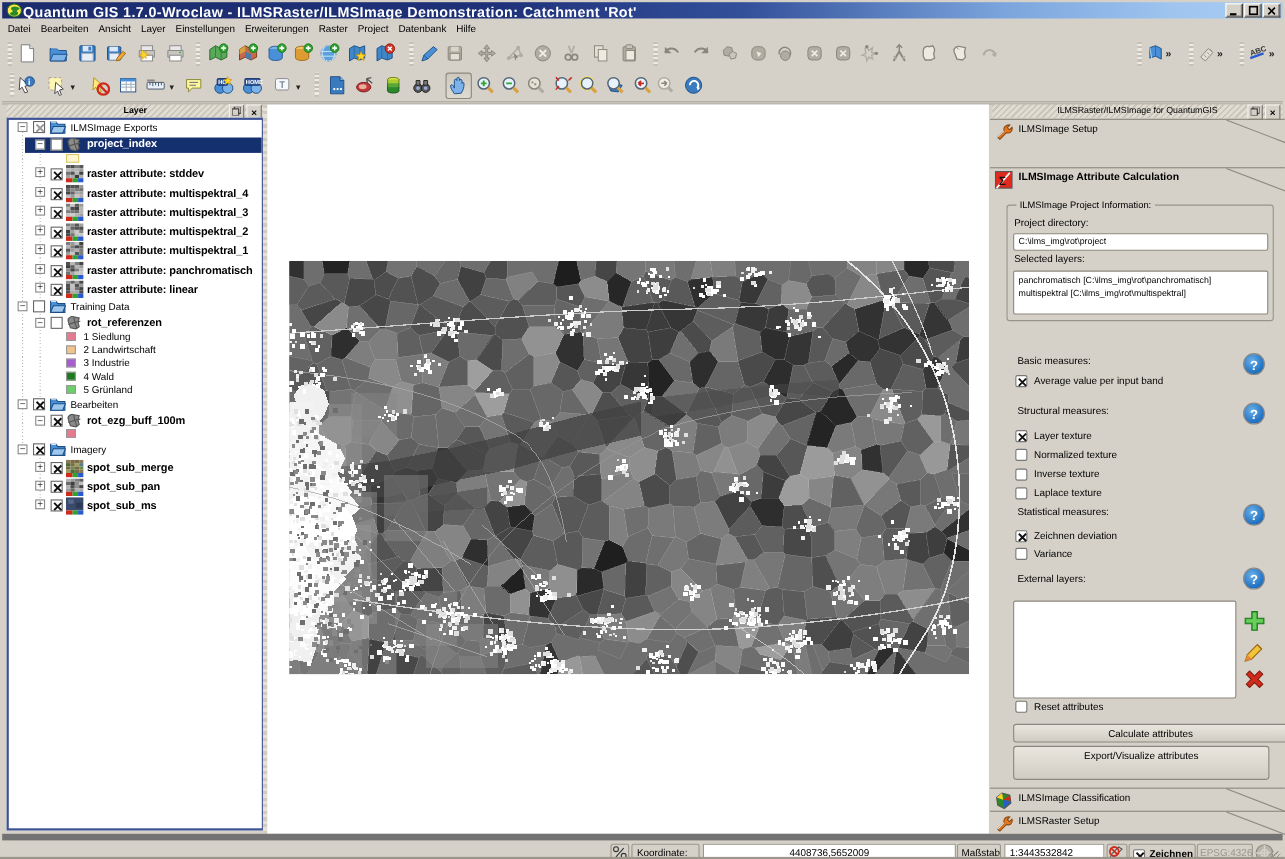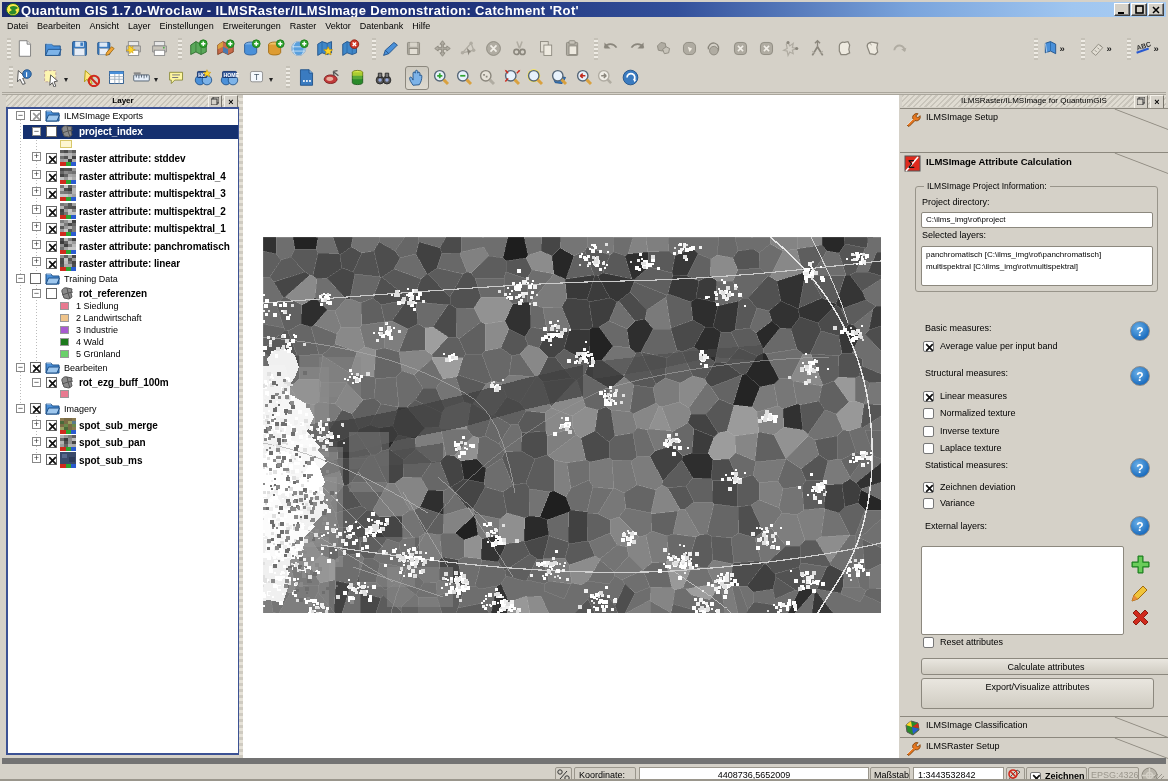--- a/index.html
+++ b/index.html
@@ -56,21 +56,21 @@
 <span class="wbtn" style="right:36px"><svg width="8" height="8" viewBox="0 0 8 8" style="margin-top:3px">
           <rect x="0" y="5" width="6" height="2" fill="#000"></rect>
         </svg></span>
 <span class="wbtn" style="right:19px"><svg width="9" height="9" viewBox="0 0 9 9" style="margin-top:1px">
           <rect x="1" y="1" width="7" height="7" fill="none" stroke="#000" stroke-width="1.6"></rect>
         </svg></span>
 <span class="wbtn" style="right:2px"><svg width="8" height="8" viewBox="0 0 8 8" style="margin-top:2px">
           <path d="M1 1l6 6M7 1L1 7" stroke="#000" stroke-width="1.5"></path>
         </svg></span>
 </div>
-<div id="menubar"><span>Datei</span><span>Bearbeiten</span><span>Ansicht</span><span>Layer</span><span>Einstellungen</span><span>Erweiterungen</span><span>Raster</span><span>Vektor</span><span>Datenbank</span><span>Hilfe</span></div>
+<div id="menubar"><span>Datei</span><span>Bearbeiten</span><span>Ansicht</span><span>Layer</span><span>Einstellungen</span><span>Erweiterungen</span><span>Raster</span><span>Project</span><span>Datenbank</span><span>Hilfe</span></div>
 <div class="tbrow" id="tb1">
       <span class="grip" style="left:5px;top:3px"></span>
       <span class="ticon" style="left:11px;top:2px">
         <svg width="19" height="19" viewBox="0 0 22 22">
           <path d="M5 2h9l4 4v14H5z" fill="#fff" stroke="#777"></path>
           <path d="M14 2v4h4" fill="#e8e8e8" stroke="#777"></path>
         </svg>
       </span>
       <span class="ticon" style="left:39px;top:2px">
         <svg width="19" height="19" viewBox="0 0 22 22">
@@ -1498,21 +1498,21 @@
         <div class="qbtn" style="left:230px;top:226px">?</div>
         <span class="cbx" style="left:23px;top:246px"><svg width="11" height="11" viewBox="0 0 11 11">
             <path d="M2.2 2.2l6.6 6.6M8.8 2.2L2.2 8.8" stroke="#111" stroke-width="1.7"></path>
           </svg></span>
         <div class="abs" style="left:40px;top:246px">Average value per input band</div>
         <div class="abs" style="left:25px;top:273px">Structural measures:</div>
         <div class="qbtn" style="left:230px;top:271px">?</div>
         <span class="cbx" style="left:23px;top:296px"><svg width="11" height="11" viewBox="0 0 11 11">
             <path d="M2.2 2.2l6.6 6.6M8.8 2.2L2.2 8.8" stroke="#111" stroke-width="1.7"></path>
           </svg></span>
-        <div class="abs" style="left:40px;top:296px">Linear measures</div>
+        <div class="abs" style="left:40px;top:296px">Layer texture</div>
         <span class="cbx" style="left:23px;top:313px"></span>
         <div class="abs" style="left:40px;top:313px">Normalized texture</div>
         <span class="cbx" style="left:23px;top:331px"></span>
         <div class="abs" style="left:40px;top:331px">Inverse texture</div>
         <span class="cbx" style="left:23px;top:348px"></span>
         <div class="abs" style="left:40px;top:348px">Laplace texture</div>
         <div class="abs" style="left:25px;top:365px">Statistical measures:</div>
         <div class="qbtn" style="left:230px;top:363px">?</div>
         <span class="cbx" style="left:23px;top:387px"><svg width="11" height="11" viewBox="0 0 11 11">
             <path d="M2.2 2.2l6.6 6.6M8.8 2.2L2.2 8.8" stroke="#111" stroke-width="1.7"></path>

